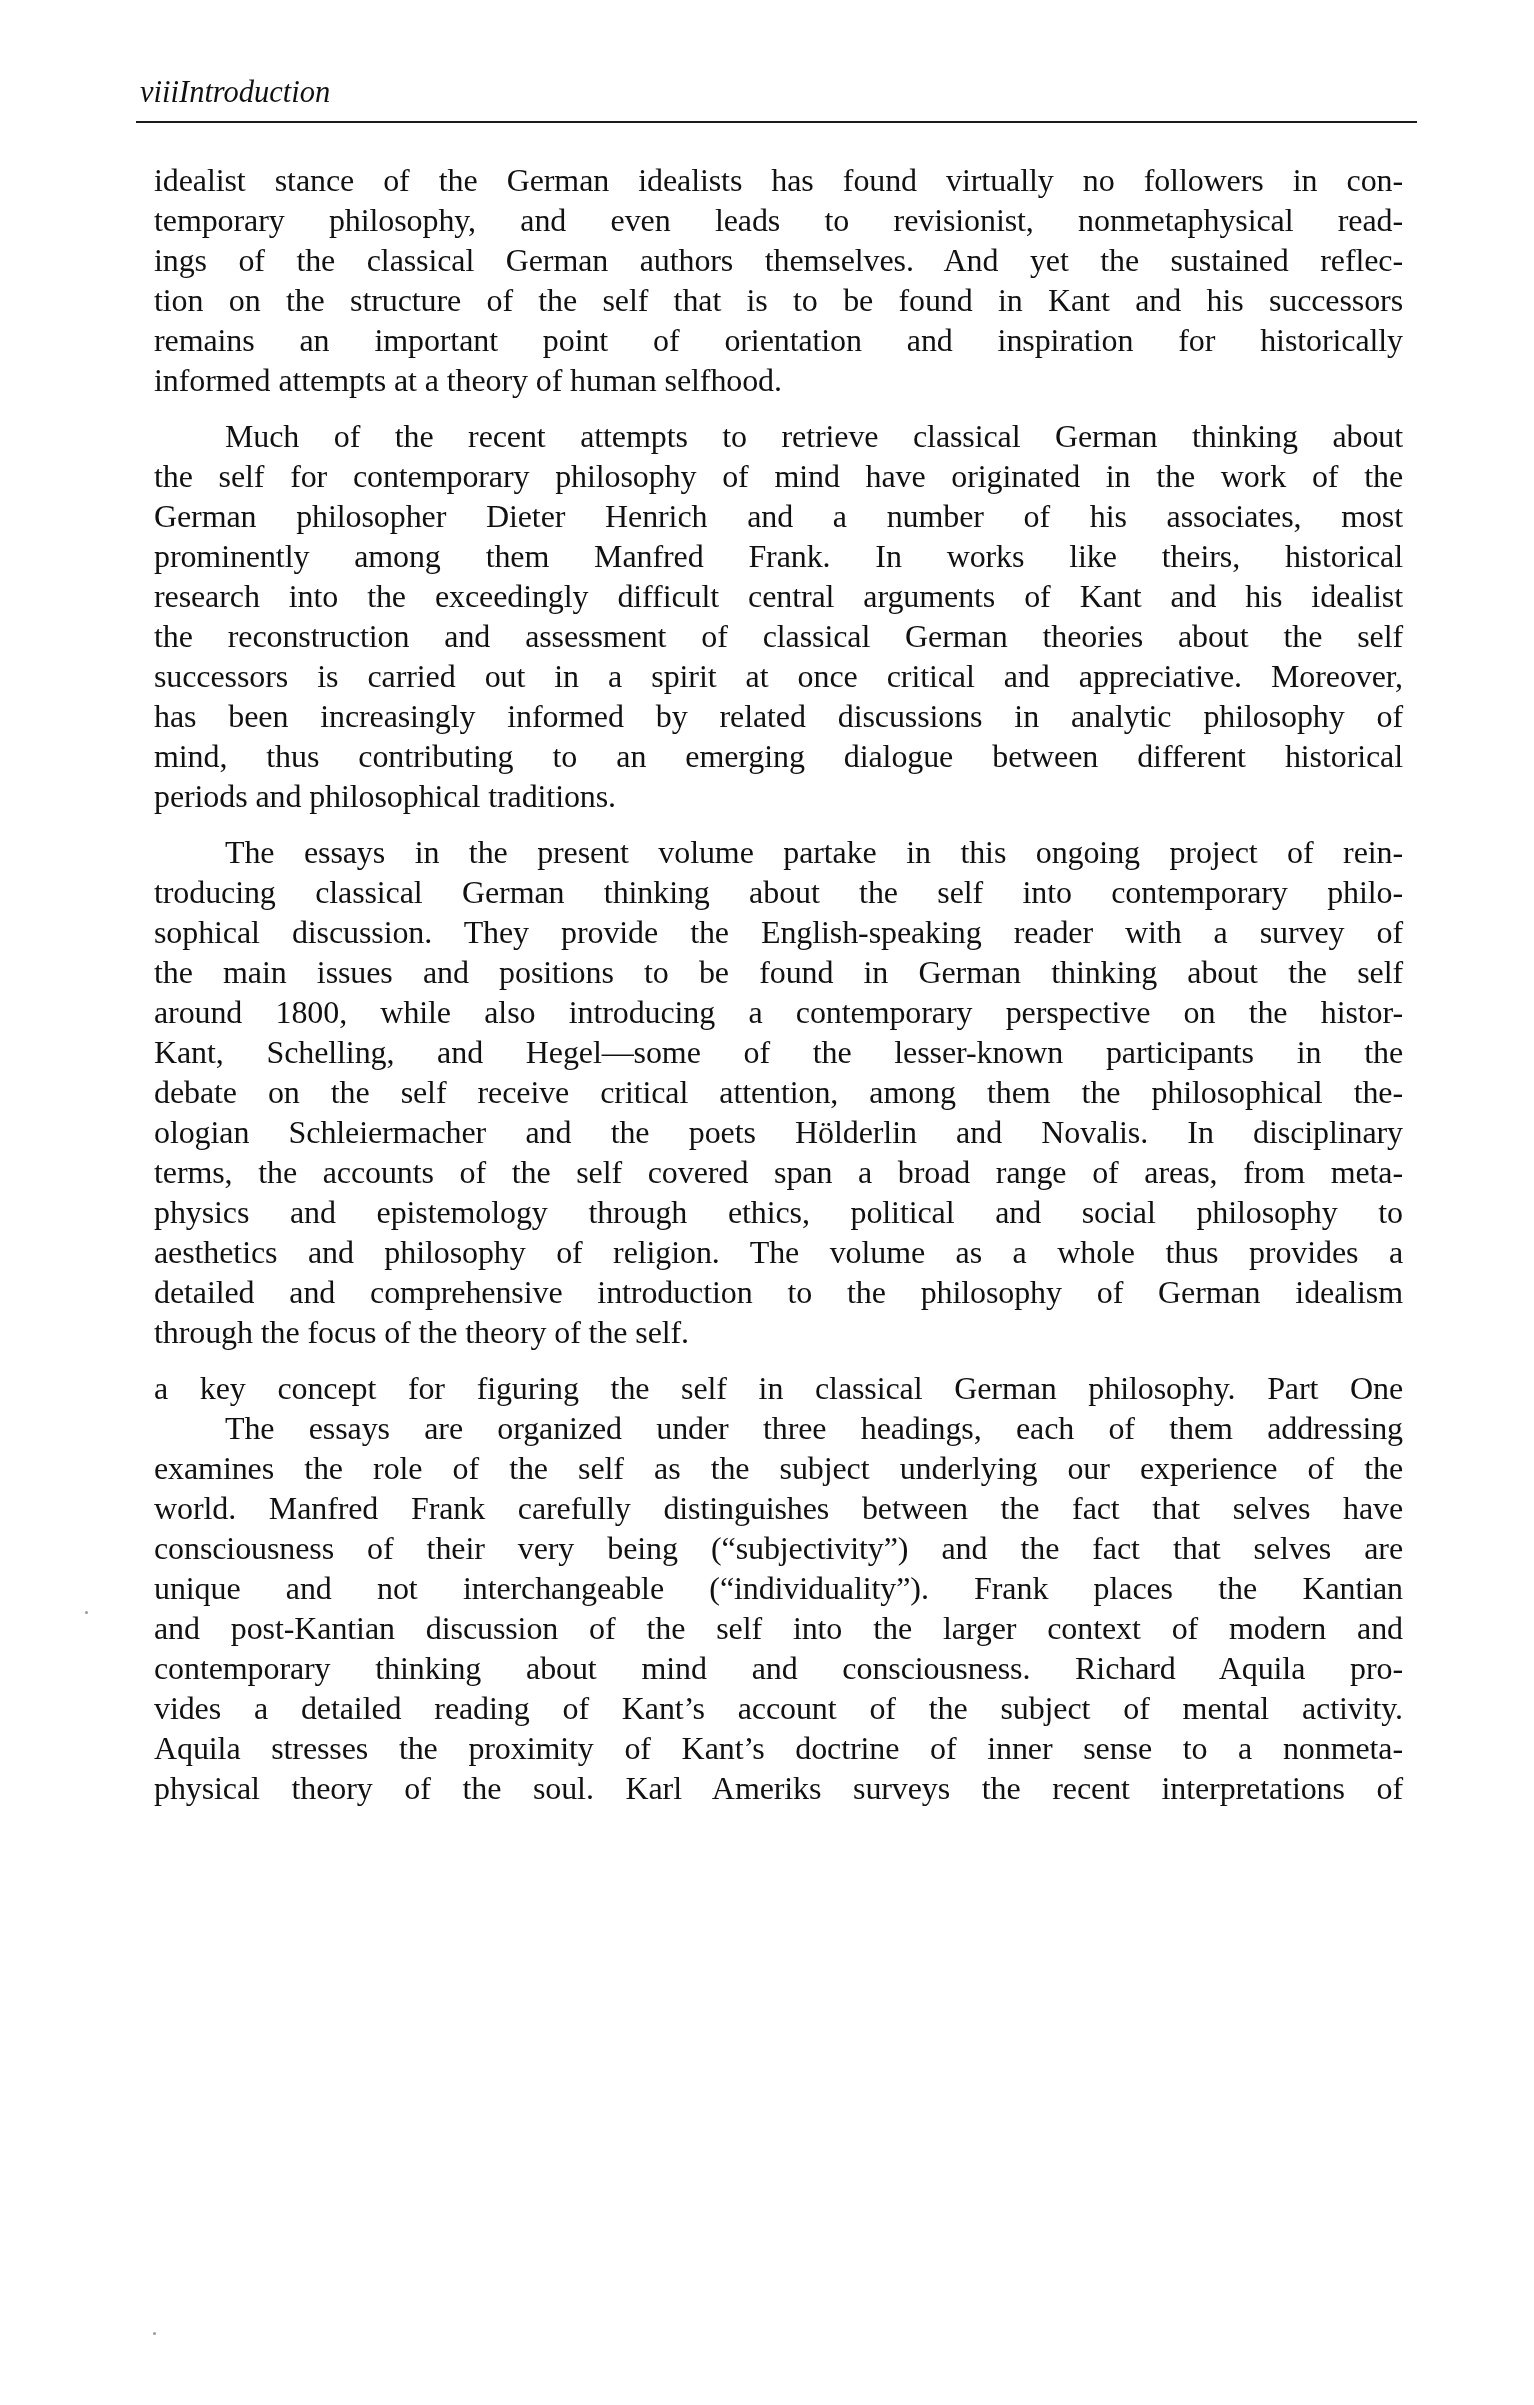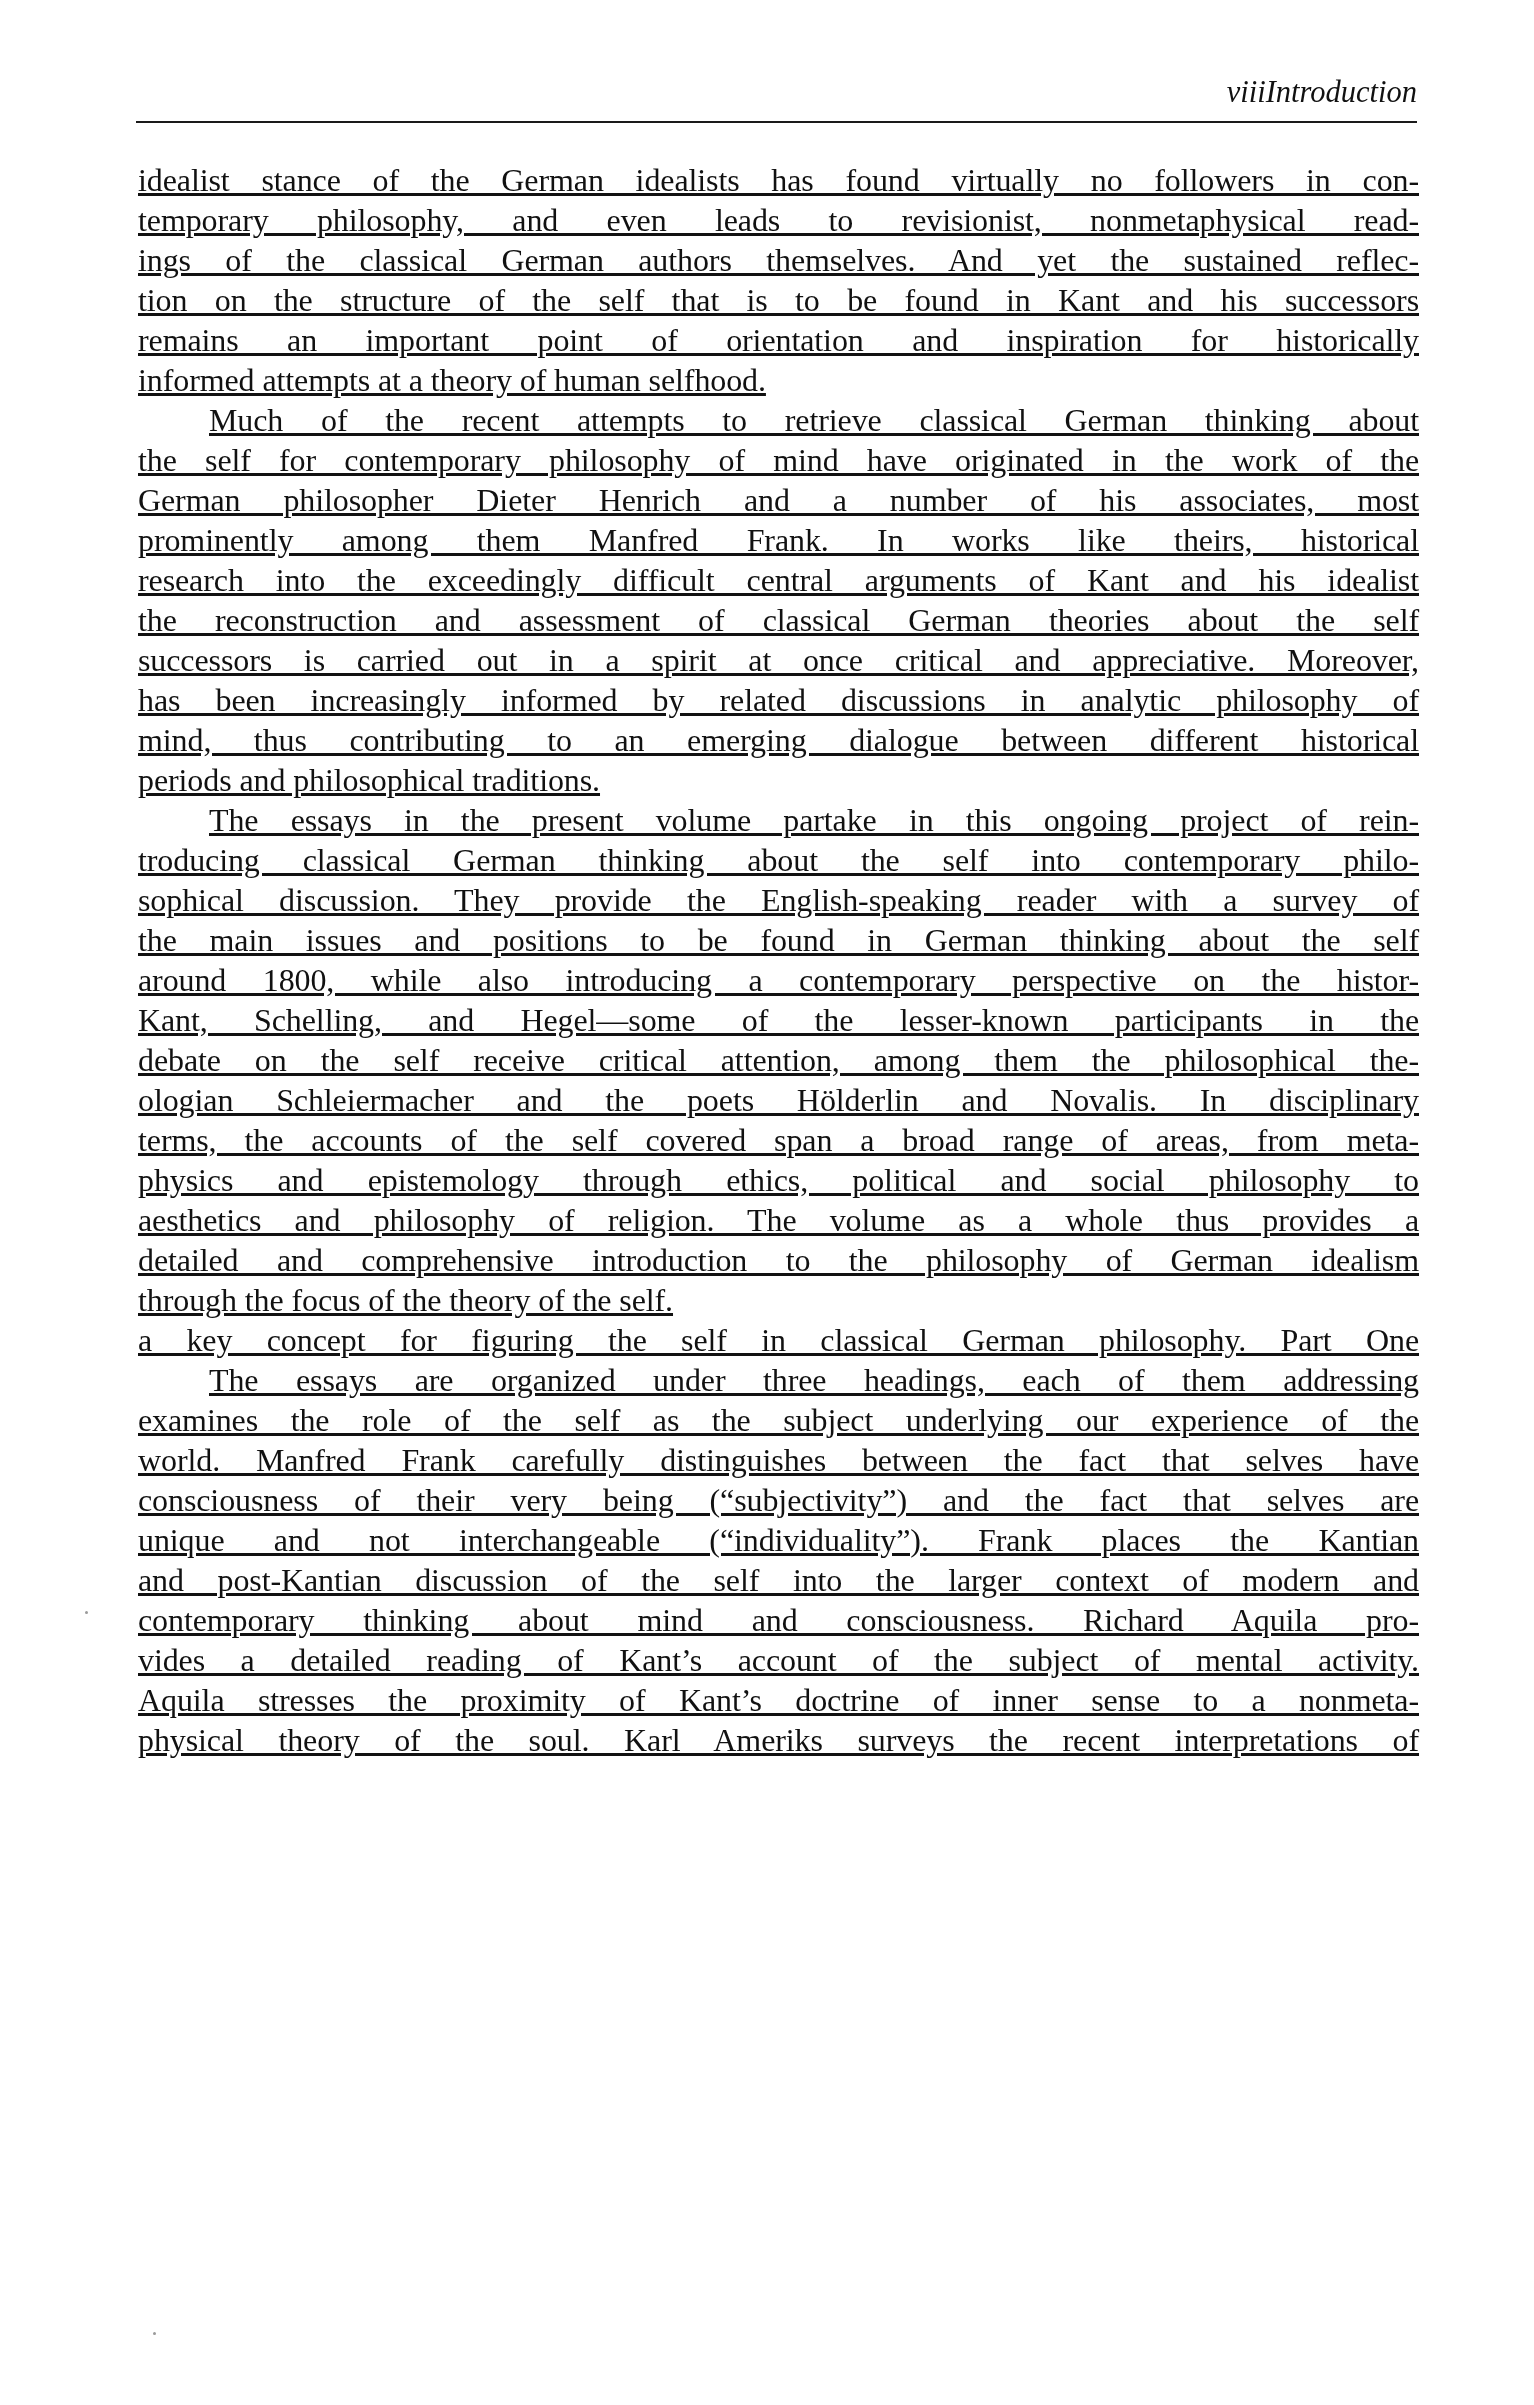--- a/index.html
+++ b/index.html
@@ -16,42 +16,42 @@
       font-family: "Liberation Serif", "DejaVu Serif", serif;
     }
     .page {
       position: absolute;
       left: 138px;
       top: 71px;
       width: 1281px;
     }
     .running-head {
       display: flex;
-      justify-content: flex-end;
+      justify-content: flex-start;
       align-items: flex-end;
       font-style: italic;
       font-size: 30.5px;
       line-height: 35px;
       height: 39px;
       padding: 0 2px;
     }
     .head-rule {
       height: 2px;
       background: #1a1a1a;
       margin-top: 10.8px;
       width: 1281px;
       margin-left: -2px;
     }
     .body-text {
       margin-top: 37px;
       font-size: 32px;
       line-height: 40px;
       letter-spacing: -0.1px;
     }
-    .para { margin: 0; text-decoration: underline; }
+    .para { margin: 16px; }
     .line {
       display: block;
       text-align: justify;
       text-align-last: justify;
       white-space: nowrap;
       height: 40px;
       overflow: visible;
     }
     .line.indent { padding-left: 71px; }
     .line.last {

